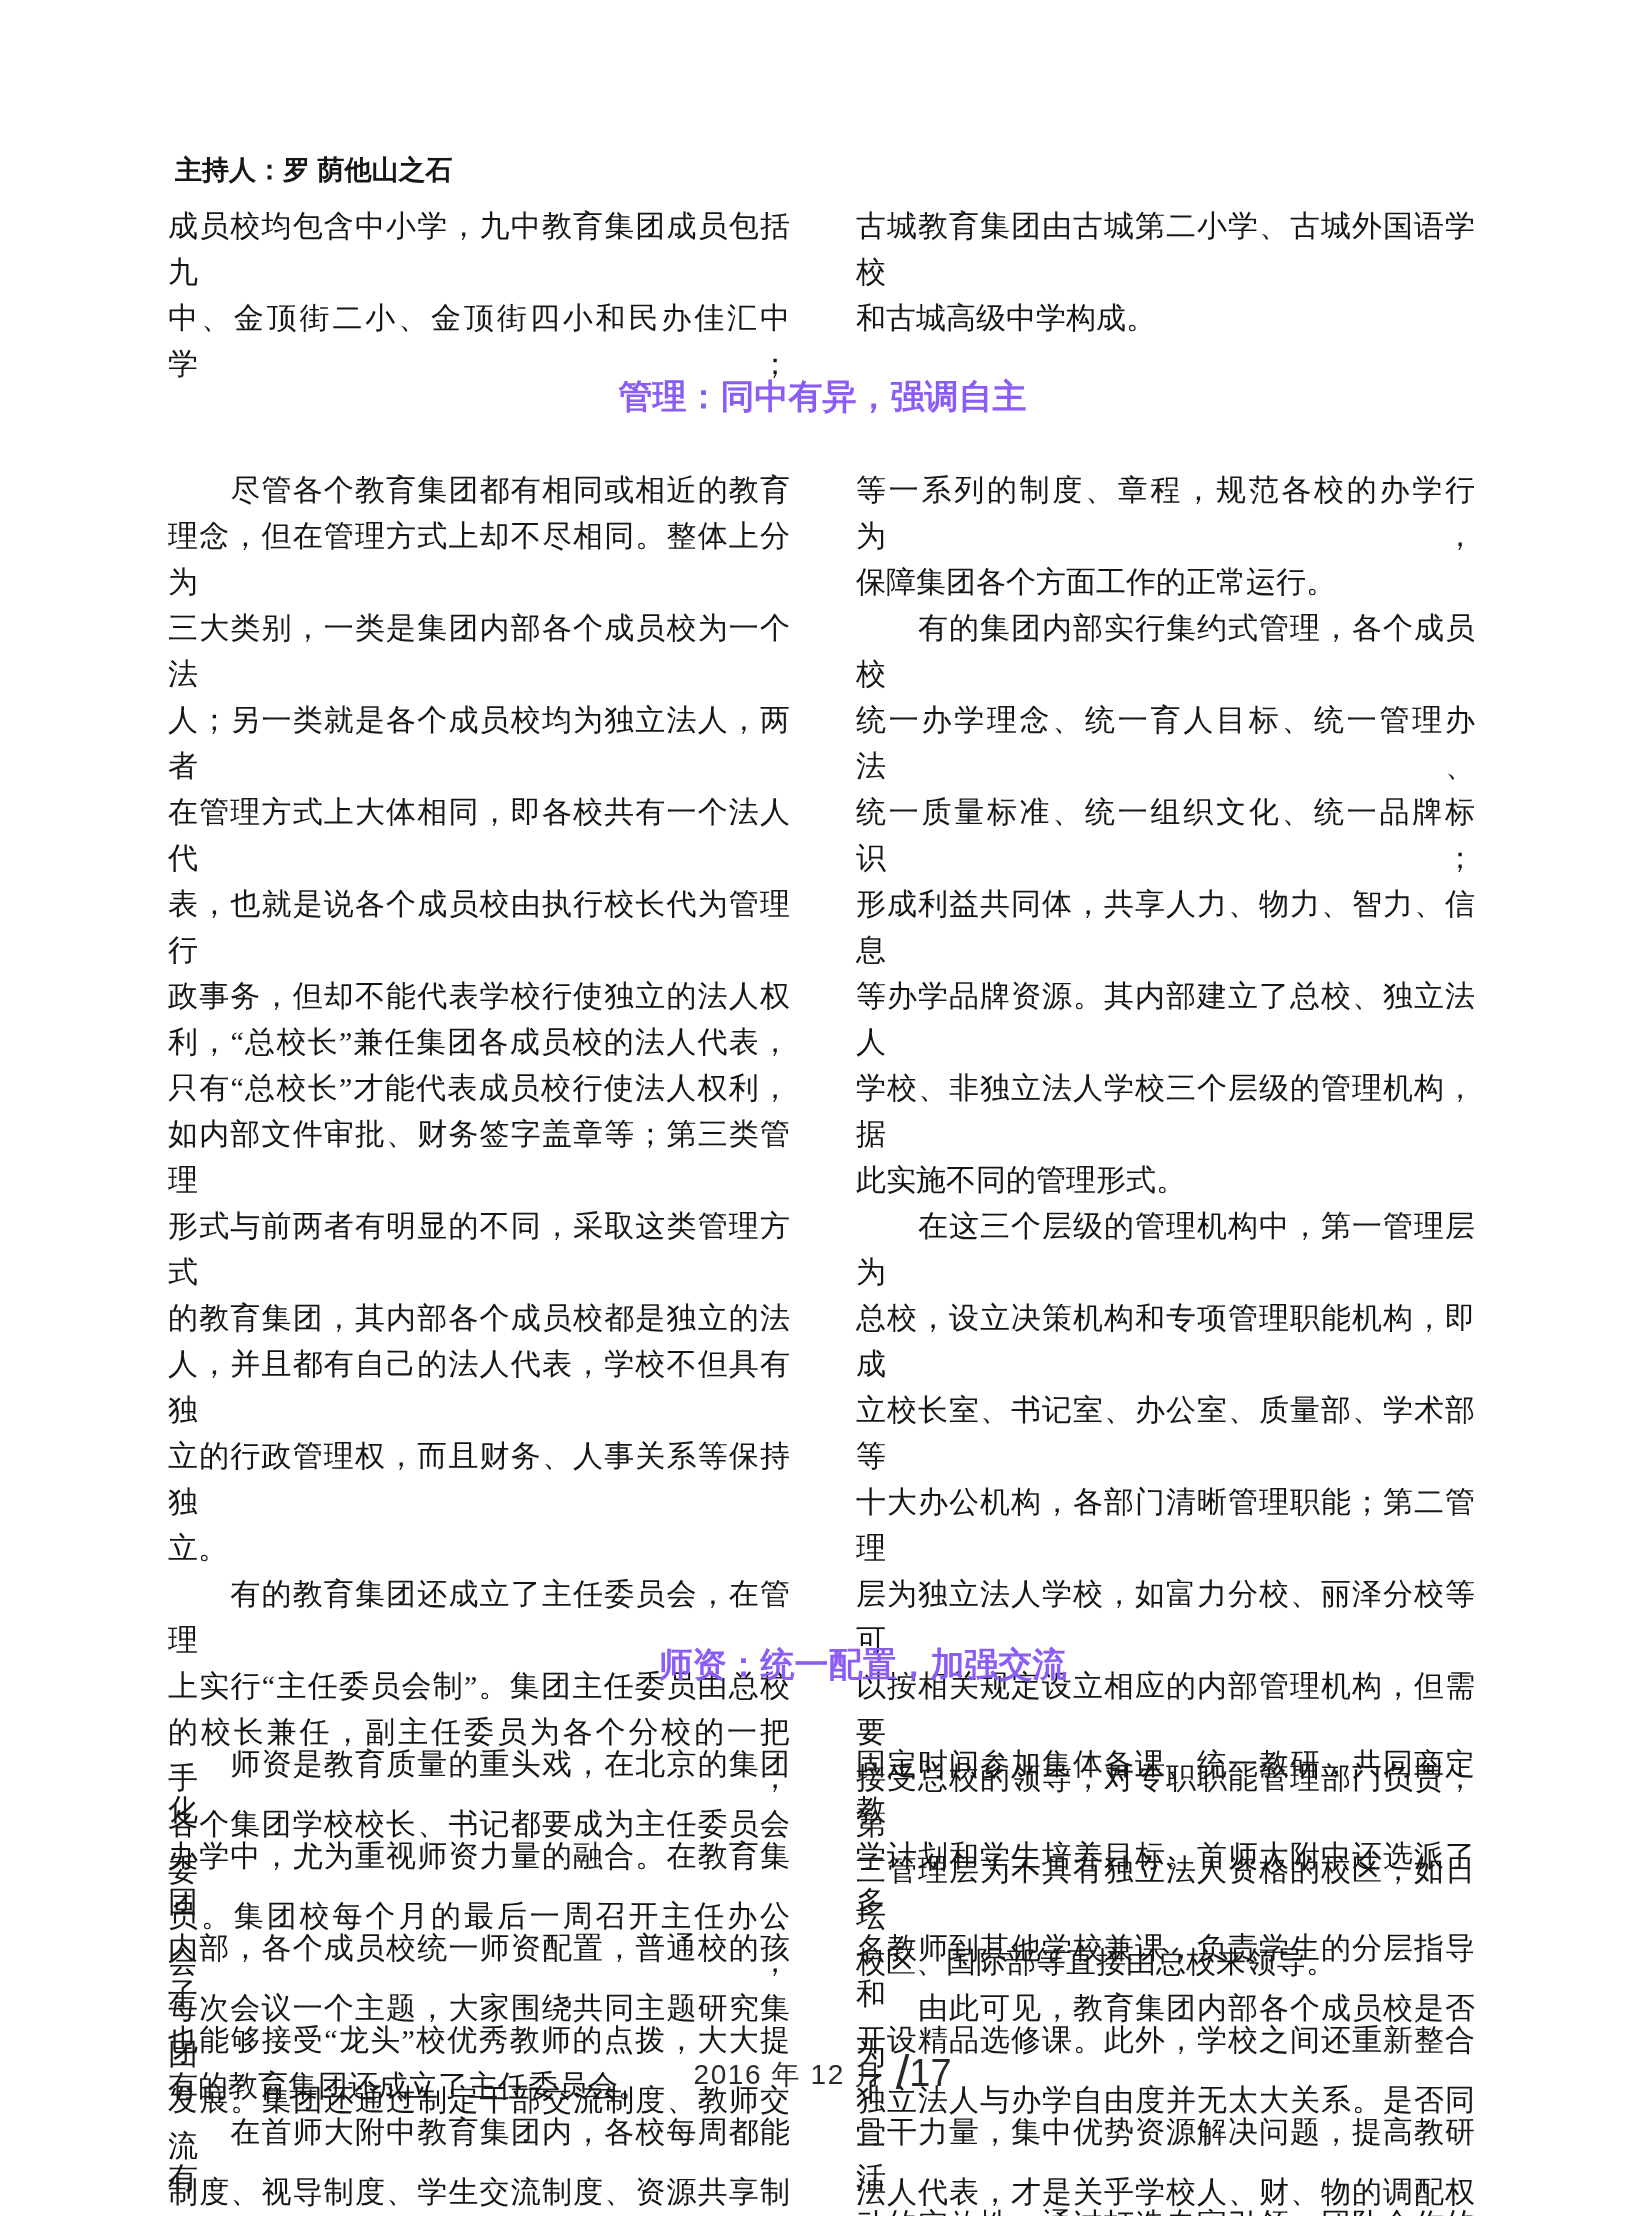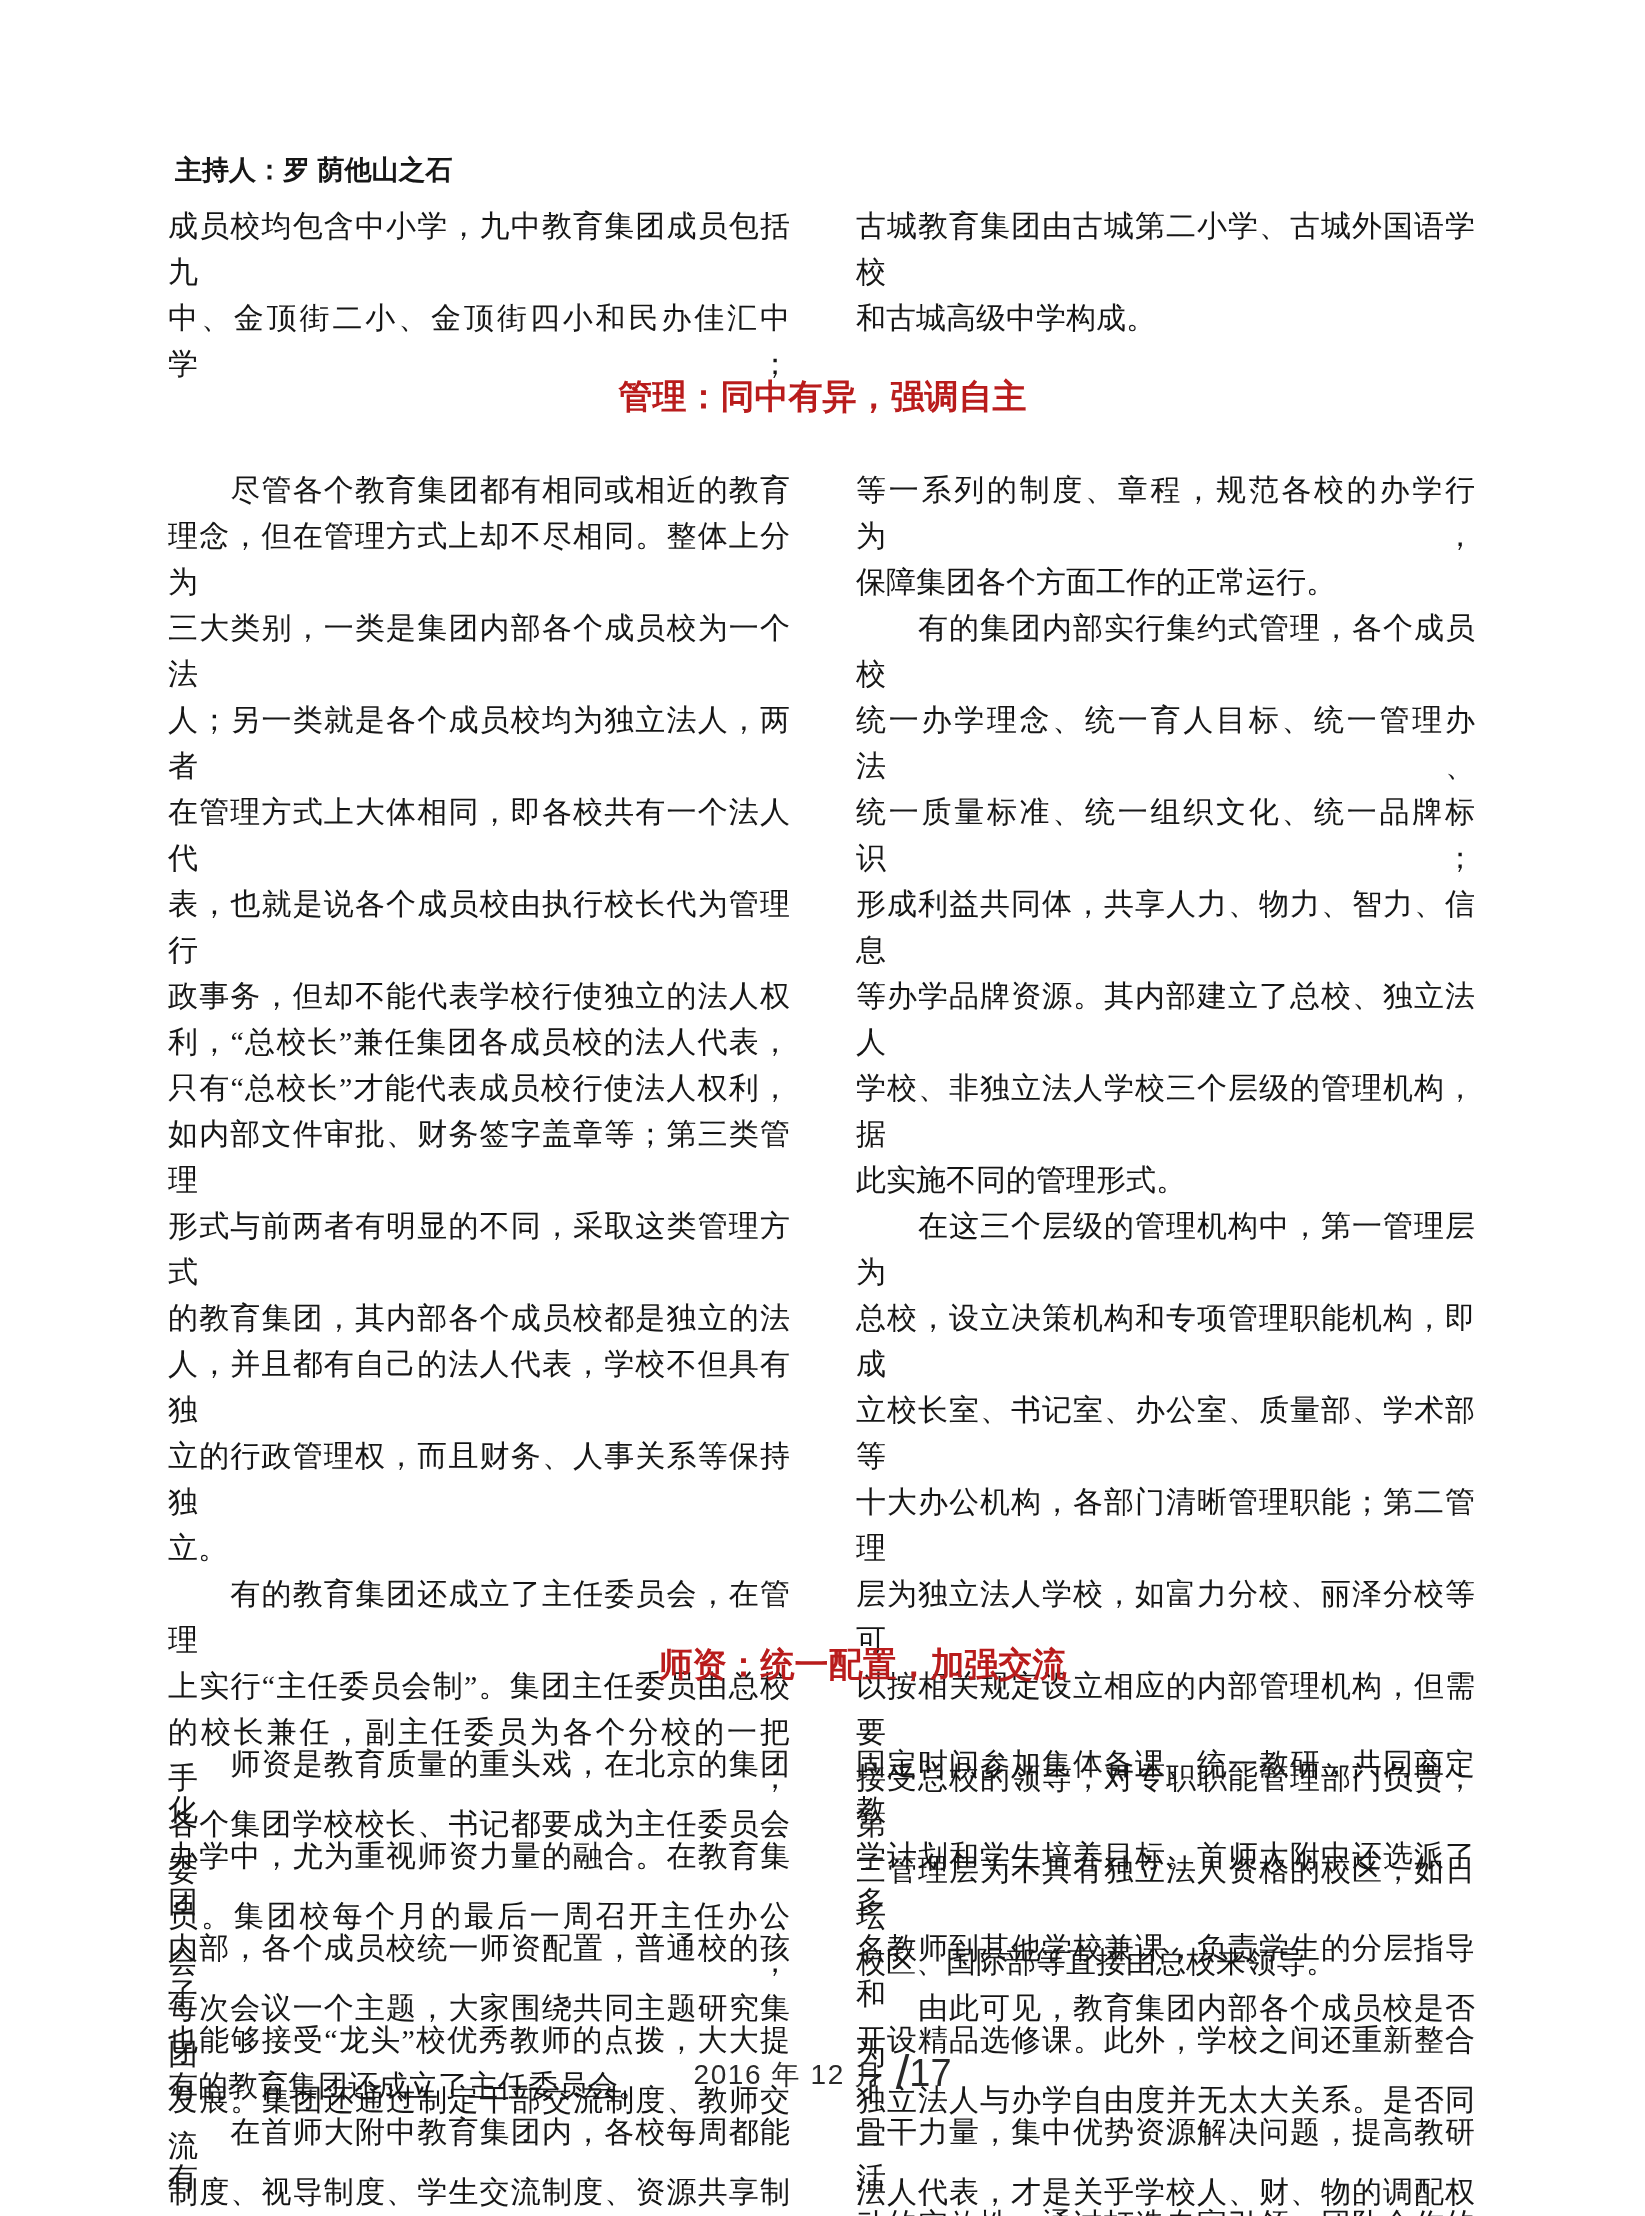--- a/index.html
+++ b/index.html
@@ -30,21 +30,21 @@
   .line{
     text-align:justify;
     text-justify:inter-ideograph;
     white-space:pre-wrap;
   }
   .line.just{text-align-last:justify;}
   .sec-heading{
     position:absolute;left:0;width:1645px;margin:0;
     text-align:center;
     font-family:"Liberation Sans","DejaVu Sans",sans-serif;
-    font-weight:bold;font-size:34px;line-height:49px;color:#b91c1c;
+    font-weight:bold;font-size:34px;line-height:49px;color:#8b5cf6;
   }
   .h-management{top:372px;}
   .h-teachers{top:1640px;padding-left:40px;}
   .footer{
     position:absolute;left:0;width:1645px;top:2044px;
     text-align:center;
     font-family:"Liberation Sans","DejaVu Sans",sans-serif;
     color:#2a2a2a;
   }
   .footer .date{font-size:28px;letter-spacing:1.6px;vertical-align:baseline;}

